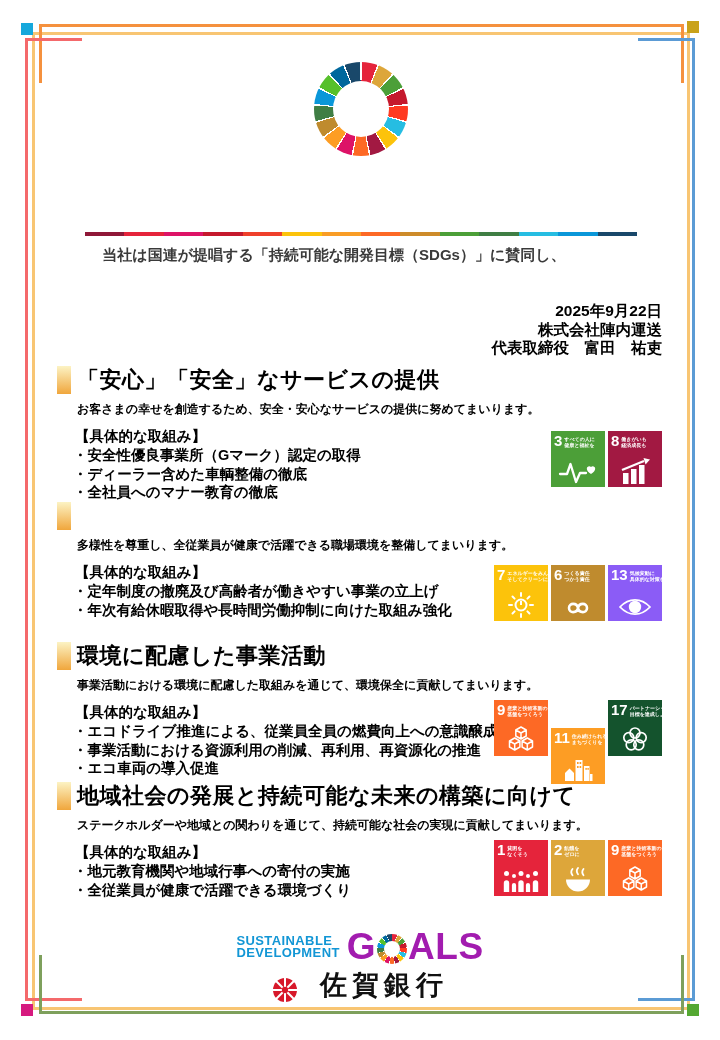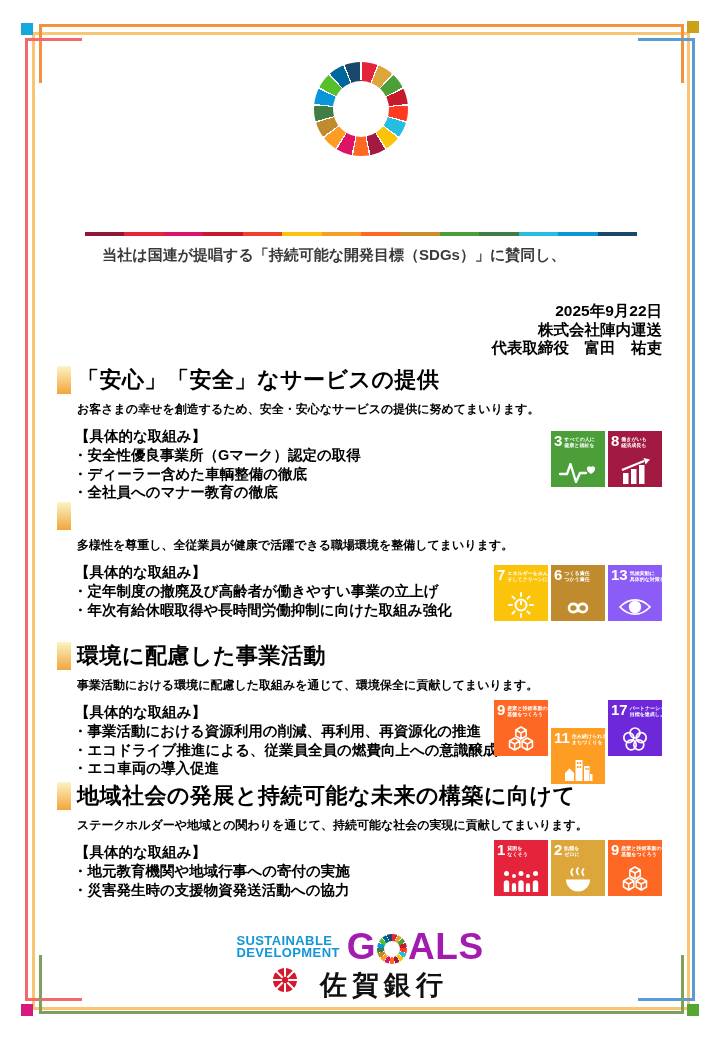--- a/index.html
+++ b/index.html
@@ -76,21 +76,21 @@
   .tile-label{font-size:5px;line-height:6px;font-weight:bold;padding-top:2px;white-space:nowrap;}
   .tile-pic{position:absolute;left:0;right:0;bottom:3px;text-align:center;}
   .tile-pic svg{display:inline-block;vertical-align:bottom;}
 
   
   .footer{position:absolute;left:0;top:930px;width:720px;text-align:center;}
   .sdg-logo{display:inline-flex;align-items:center;gap:7px;}
   .sdg-words{text-align:left;font-size:13px;line-height:12.5px;font-weight:bold;
              letter-spacing:0.4px;color:#1296D5;}
   .goals-word{font-size:37px;font-weight:bold;color:#a21caf;letter-spacing:0.5px;line-height:34px;}
-  .bank{margin-top:3px;display:flex;align-items:flex-start;justify-content:center;gap:22px;}
+  .bank{margin-top:3px;display:flex;align-items:flex-end;justify-content:center;gap:22px;}
   .bank-name{font-family:"Liberation Serif","DejaVu Serif",serif;font-weight:bold;
              font-size:27px;letter-spacing:5px;color:#111;}
 </style>
 </head>
 <body>
 
 <div class="page">
 
   <div class="fr fr-yellow"></div>
   <div class="fr fr-orange"></div>
@@ -223,22 +223,22 @@
     </div>
   </div>
 
   <div class="section s3">
     <div class="sec-head">
       <div class="accent"></div>
       <div class="sec-title">環境に配慮した事業活動</div>
     </div>
     <div class="sec-desc">事業活動における環境に配慮した取組みを通じて、環境保全に貢献してまいります。</div>
     <div class="sec-label">【具体的な取組み】</div>
+    <div class="sec-li">・エコドライブ推進による、従業員全員の燃費向上への意識醸成</div>
     <div class="sec-li">・事業活動における資源利用の削減、再利用、再資源化の推進</div>
-    <div class="sec-li">・エコドライブ推進による、従業員全員の燃費向上への意識醸成</div>
     <div class="sec-li">・エコ車両の導入促進</div>
   </div>
   <div class="tiles t3">
     <div class="tile" style="background: rgb(253, 105, 37);">
       <div class="tile-top">
         <span class="tile-num">9</span>
         <span class="tile-label">
           <span>産業と技術革新の</span><br><span>基盤をつくろう</span>
         </span>
       </div>
@@ -271,21 +271,21 @@
               <rect x="14" y="5" width="1.6" height="2"></rect>
               <rect x="16.6" y="5" width="1.6" height="2"></rect>
               <rect x="14" y="9" width="1.6" height="2"></rect>
               <rect x="16.6" y="9" width="1.6" height="2"></rect>
               <rect x="22.4" y="11" width="1.4" height="1.8"></rect>
               <rect x="24.4" y="11" width="1.4" height="1.8"></rect>
             </g>
           </svg>
       </div>
     </div>
-    <div class="tile" style="background: #6d28d9;">
+    <div class="tile" style="background: #14532d;">
       <div class="tile-top">
         <span class="tile-num">17</span>
         <span class="tile-label">
           <span>パートナーシップで</span><br><span>目標を達成しよう</span>
         </span>
       </div>
       <div class="tile-pic">
         <svg width="28" height="28" viewBox="0 0 28 28">
             <g fill="none" stroke="#fff" stroke-width="1.7">
               <circle cx="14" cy="8" r="5"></circle>
@@ -300,21 +300,21 @@
   </div>
 
   <div class="section s4">
     <div class="sec-head">
       <div class="accent"></div>
       <div class="sec-title">地域社会の発展と持続可能な未来の構築に向けて</div>
     </div>
     <div class="sec-desc">ステークホルダーや地域との関わりを通じて、持続可能な社会の実現に貢献してまいります。</div>
     <div class="sec-label">【具体的な取組み】</div>
     <div class="sec-li">・地元教育機関や地域行事への寄付の実施</div>
-    <div class="sec-li">・災害発生時の支援物資発送活動への協力</div>
+    <div class="sec-li">・全従業員が健康で活躍できる環境づくり</div>
   </div>
   <div class="tiles t4">
     <div class="tile" style="background: rgb(229, 36, 59);">
       <div class="tile-top">
         <span class="tile-num">1</span>
         <span class="tile-label">
           <span>貧困を</span><br><span>なくそう</span>
         </span>
       </div>
       <div class="tile-pic">

